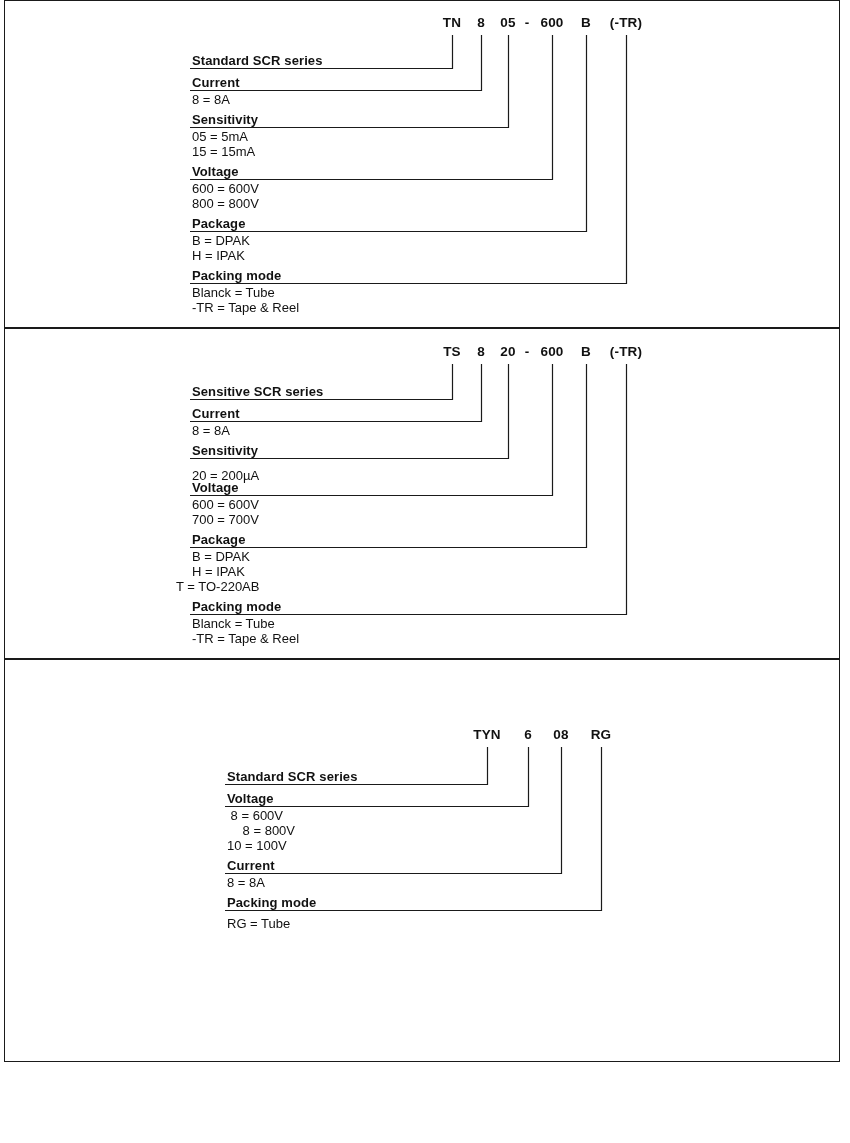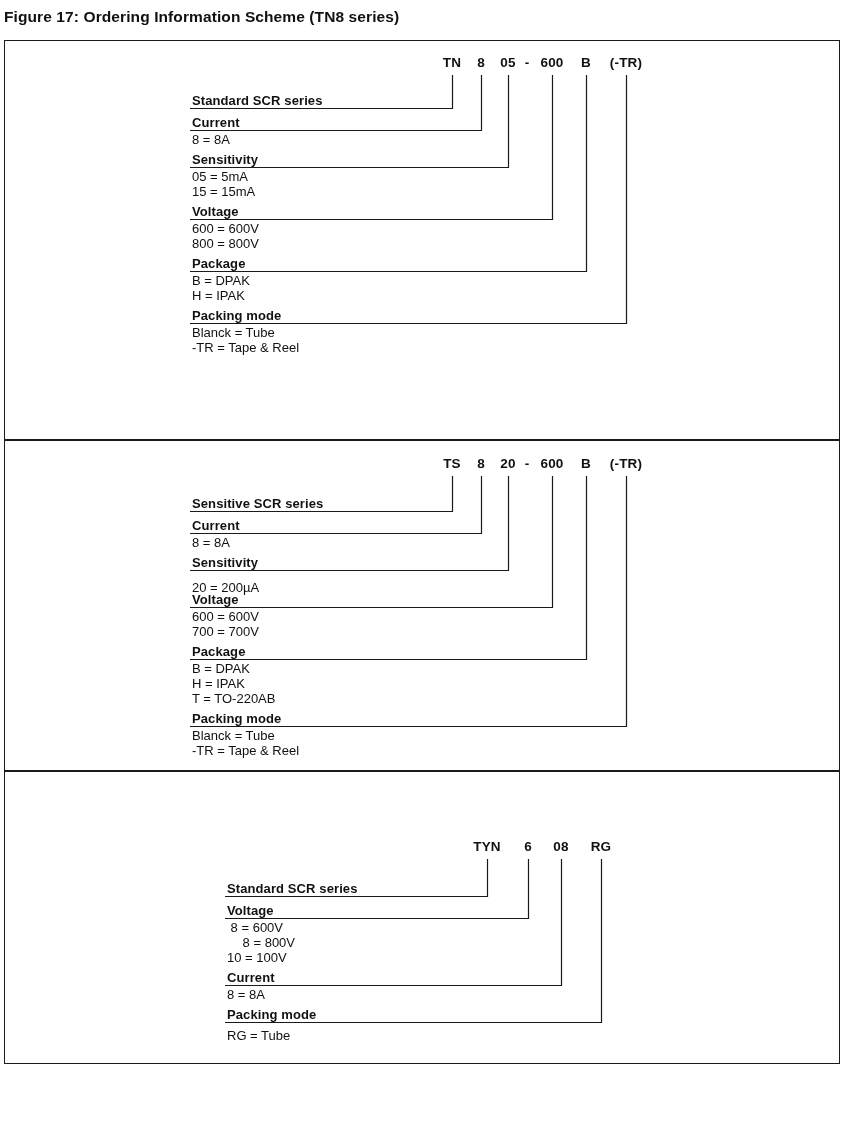--- a/index.html
+++ b/index.html
@@ -21,23 +21,23 @@
   #cap-0 { margin:8px 0 14px 4px; }
   #cap-1 { margin:15px 0 12px 4px; }
   #cap-2 { margin:23px 0 12px 4px; }
   .diagram-box {
     position:relative;
     margin-left:4px;
     width:836px;
     border:1.5px solid #1a1a1a;
     background:#ffffff;
   }
-  #box-0 { height:400px; }
+  #box-0 { height:328px; }
   #box-1 { height:331px; }
-  #box-2 { height:293px; }
+  #box-2 { height:403px; }
   .diagram-box svg { position:absolute; left:0; top:0; }
   .part-seg {
     position:absolute;
     transform:translateX(-50%);
     font-weight:bold;
     font-size:13.5px;
     line-height:14px;
     white-space:pre;
     letter-spacing:0.2px;
   }
@@ -54,21 +54,20 @@
     position:absolute;
     font-size:13px;
     line-height:15px;
     white-space:pre;
   }
 </style>
 </head>
 <body>
 
 <div>
-  <div id="cap-0" class="fig-caption">Figure 17: Ordering Information Scheme (TN8 series)</div>
   <div id="box-0" class="diagram-box">
       <svg width="833" height="325" viewBox="0 0 833 325">
         <polyline fill="none" stroke="#1a1a1a" stroke-width="1.2" points="185,67.5 447.5,67.5 447.5,34"></polyline>
         <polyline fill="none" stroke="#1a1a1a" stroke-width="1.2" points="185,89.5 476.5,89.5 476.5,34"></polyline>
         <polyline fill="none" stroke="#1a1a1a" stroke-width="1.2" points="185,126.5 503.5,126.5 503.5,34"></polyline>
         <polyline fill="none" stroke="#1a1a1a" stroke-width="1.2" points="185,178.5 547.5,178.5 547.5,34"></polyline>
         <polyline fill="none" stroke="#1a1a1a" stroke-width="1.2" points="185,230.5 581.5,230.5 581.5,34"></polyline>
         <polyline fill="none" stroke="#1a1a1a" stroke-width="1.2" points="185,282.5 621.5,282.5 621.5,34"></polyline>
       </svg>
       <span class="part-seg" style="left:447px;top:15px">TN</span>
@@ -117,21 +116,21 @@
       <span class="sec-label" style="left:187px;top:78px">Current</span>
       <span class="sec-value" style="left:187px;top:94px">8 = 8A</span>
       <span class="sec-label" style="left:187px;top:115px">Sensitivity</span>
       <span class="sec-value" style="left:187px;top:139px">20 = 200µA</span>
       <span class="sec-label" style="left:187px;top:152px">Voltage</span>
       <span class="sec-value" style="left:187px;top:168px">600 = 600V</span>
       <span class="sec-value" style="left:187px;top:183px">700 = 700V</span>
       <span class="sec-label" style="left:187px;top:204px">Package</span>
       <span class="sec-value" style="left:187px;top:220px">B = DPAK</span>
       <span class="sec-value" style="left:187px;top:235px">H = IPAK</span>
-      <span class="sec-value" style="left:187px;top:250px">T = TO-220AB</span>
+      <span class="sec-value" style="left:171px;top:250px">T = TO-220AB</span>
       <span class="sec-label" style="left:187px;top:271px">Packing mode</span>
       <span class="sec-value" style="left:187px;top:287px">Blanck = Tube</span>
       <span class="sec-value" style="left:187px;top:302px">-TR = Tape &amp; Reel</span>
     </div>
 </div>
 
 <div>
   <div id="box-2" class="diagram-box">
       <svg width="833" height="334" viewBox="0 0 833 334">
         <polyline fill="none" stroke="#1a1a1a" stroke-width="1.2" points="220,124.5 482.5,124.5 482.5,87"></polyline>

